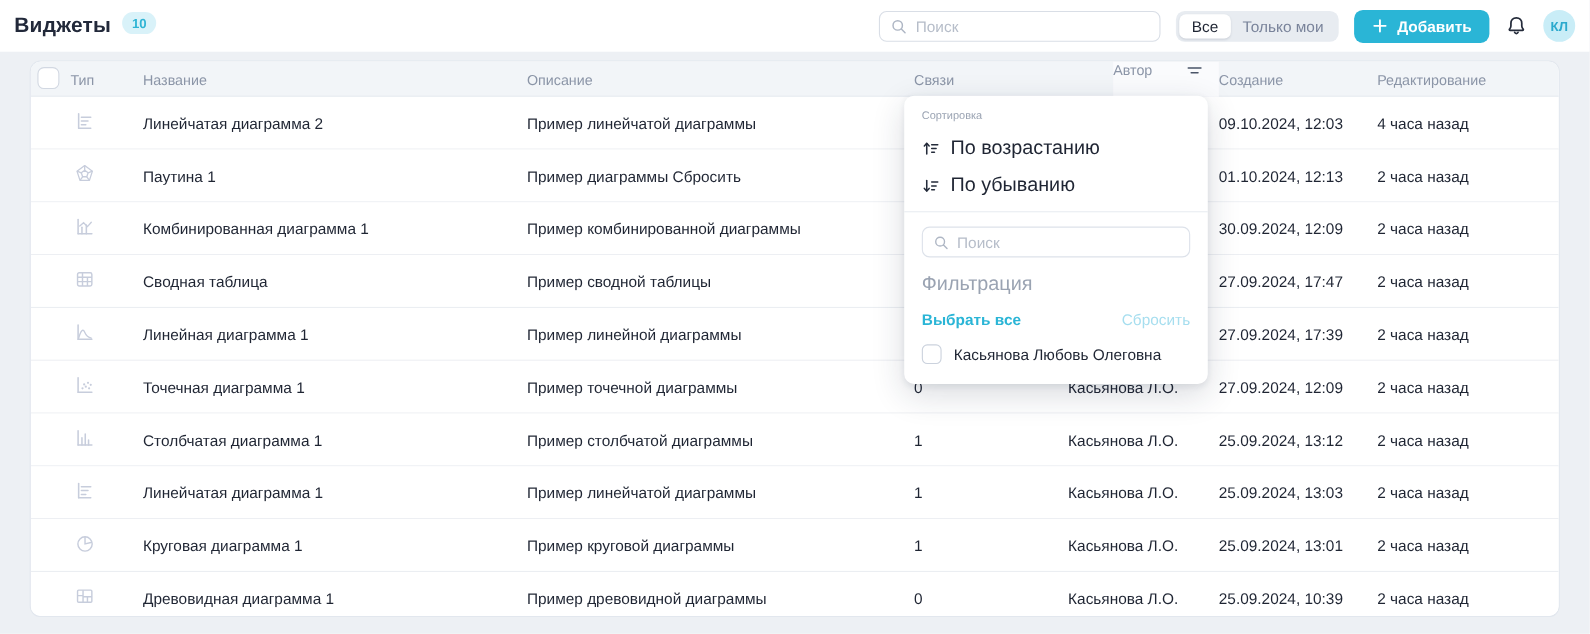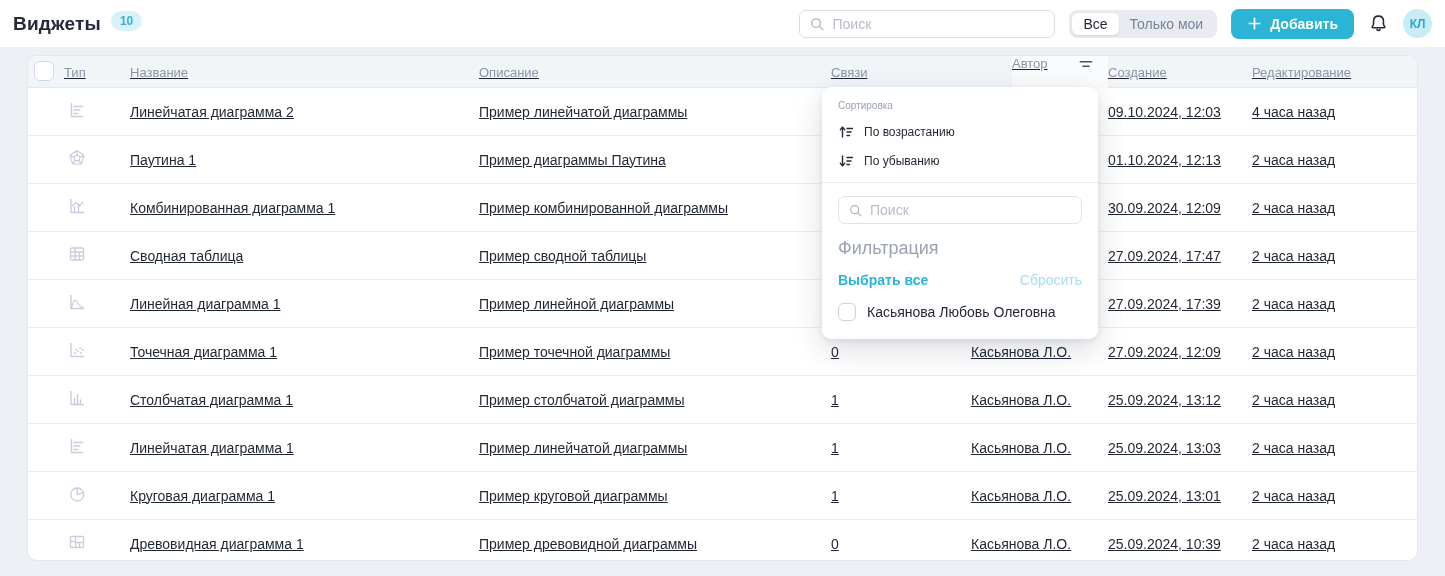--- a/index.html
+++ b/index.html
@@ -28,21 +28,21 @@
   .add-btn { display:flex; align-items:center; gap:8px; background:#2AB5D6; color:#fff;
     border:none; border-radius:8px; height:30px; padding:0 16px; font-size:14px;
     font-weight:700; font-family:"Liberation Sans", sans-serif; cursor:pointer; }
   .bell-btn { background:none; border:none; cursor:pointer; display:flex; color:#242B3A; }
   .avatar { width:29px; height:29px; border-radius:50%; background:#C9EDF7; color:#2BA9CD;
     font-size:12px; font-weight:700; display:flex; align-items:center; justify-content:center;
     cursor:pointer; }
 
   
   .card { position:absolute; left:27px; top:55px; width:1391px; height:506px;
-    background:#fff; border:1px solid #E2E7EE; border-radius:10px; overflow:hidden;text-decoration:underline; }
+    background:#fff; border:1px solid #E2E7EE; border-radius:10px; overflow:hidden; }
   .grid-row { display:grid;
     grid-template-columns:36px 66px 349px 352px 140px 137px 144px 1fr;
     align-items:center; }
   .thead { height:32px; background:#F2F5F8; border-bottom:1px solid #E4E9EF;
     font-size:13px; color:#8B95A7; }
   .thead .cell { white-space:nowrap; }
   .col-check { padding-left:6px; }
   .checkbox { width:20px; height:20px; border:1.5px solid #D2D8E2; border-radius:6px;
     background:#fff; display:inline-block; cursor:pointer; }
   .author-head { height:32px; background:#FAFBFD; display:flex; align-items:flex-start;
@@ -52,21 +52,21 @@
   .trow .cell { white-space:nowrap; overflow:hidden; text-overflow:ellipsis; padding-right:8px; }
   .type-cell { padding-left:3px; }
   .type-icon { display:inline-flex; color:#C7CDDC; }
 
   
   .dropdown { position:absolute; left:822px; top:87px; width:276px; background:#fff;
     border-radius:9px; box-shadow:0 10px 30px rgba(25,35,60,.16), 0 2px 6px rgba(25,35,60,.08);
     padding:13px 16px 18px; z-index:10; }
   .dd-label { font-size:10px; color:#9AA3B2; }
   .dd-sort-item { display:flex; align-items:center; gap:10px; margin-top:13px;
-    font-size:12px; color:#1F2533; cursor:pointer;text-align:center; }
+    font-size:18px; color:#1F2533; cursor:pointer;text-align:center; }
   .dd-sort-item svg { color:#242B3A; flex:0 0 auto; }
   .dd-divider { height:1px; background:#E9EDF2; margin:13px -16px 0; }
   .dd-search { margin-top:13px; width:100%; height:28px; border:1px solid #DDE2EA;
     border-radius:7px; display:flex; align-items:center; gap:7px; padding:0 9px; }
   .dd-search svg { color:#AEB6C4; flex:0 0 auto; }
   .dd-search input { border:none; outline:none; flex:1; font-size:14px; min-width:0;
     font-family:"Liberation Sans", sans-serif; background:transparent; }
   .dd-search input::placeholder { color:#B6BDC9; }
   .dd-filter-label { margin-top:14px; font-size:18px; color:#9AA3B2; }
   .dd-actions { margin-top:13px; display:flex; align-items:center; justify-content:space-between; }
@@ -160,21 +160,21 @@
       <div class="trow grid-row">
     <div class="cell col-check"></div>
     <div class="cell type-cell"><span class="type-icon">
             <svg width="20" height="20" viewBox="0 0 20 20" fill="none" stroke="currentColor" stroke-width="1.2" stroke-linejoin="round">
               <polygon points="10,2.5 17,7.6 14.3,16 5.7,16 3,7.6"></polygon>
               <polygon points="10,6.8 13.1,9.1 11.9,12.7 8.1,12.7 6.9,9.1"></polygon>
               <path d="M10 2.5v4.3M17 7.6l-3.9 1.5M14.3 16l-2.4-3.3M5.7 16l2.4-3.3M3 7.6l3.9 1.5"></path>
             </svg>
           </span></div>
     <div class="cell">Паутина 1</div>
-    <div class="cell">Пример диаграммы Паутина</div>
+    <div class="cell">Пример диаграммы Сбросить</div>
     <div class="cell"></div>
     <div class="cell"></div>
     <div class="cell">01.10.2024, 12:13</div>
     <div class="cell">2 часа назад</div>
   </div>
       <div class="trow grid-row">
     <div class="cell col-check"></div>
     <div class="cell type-cell"><span class="type-icon">
             <svg width="20" height="20" viewBox="0 0 20 20" fill="none" stroke="currentColor" stroke-width="1.4" stroke-linecap="round">
               <path d="M4 3.5v13"></path>

